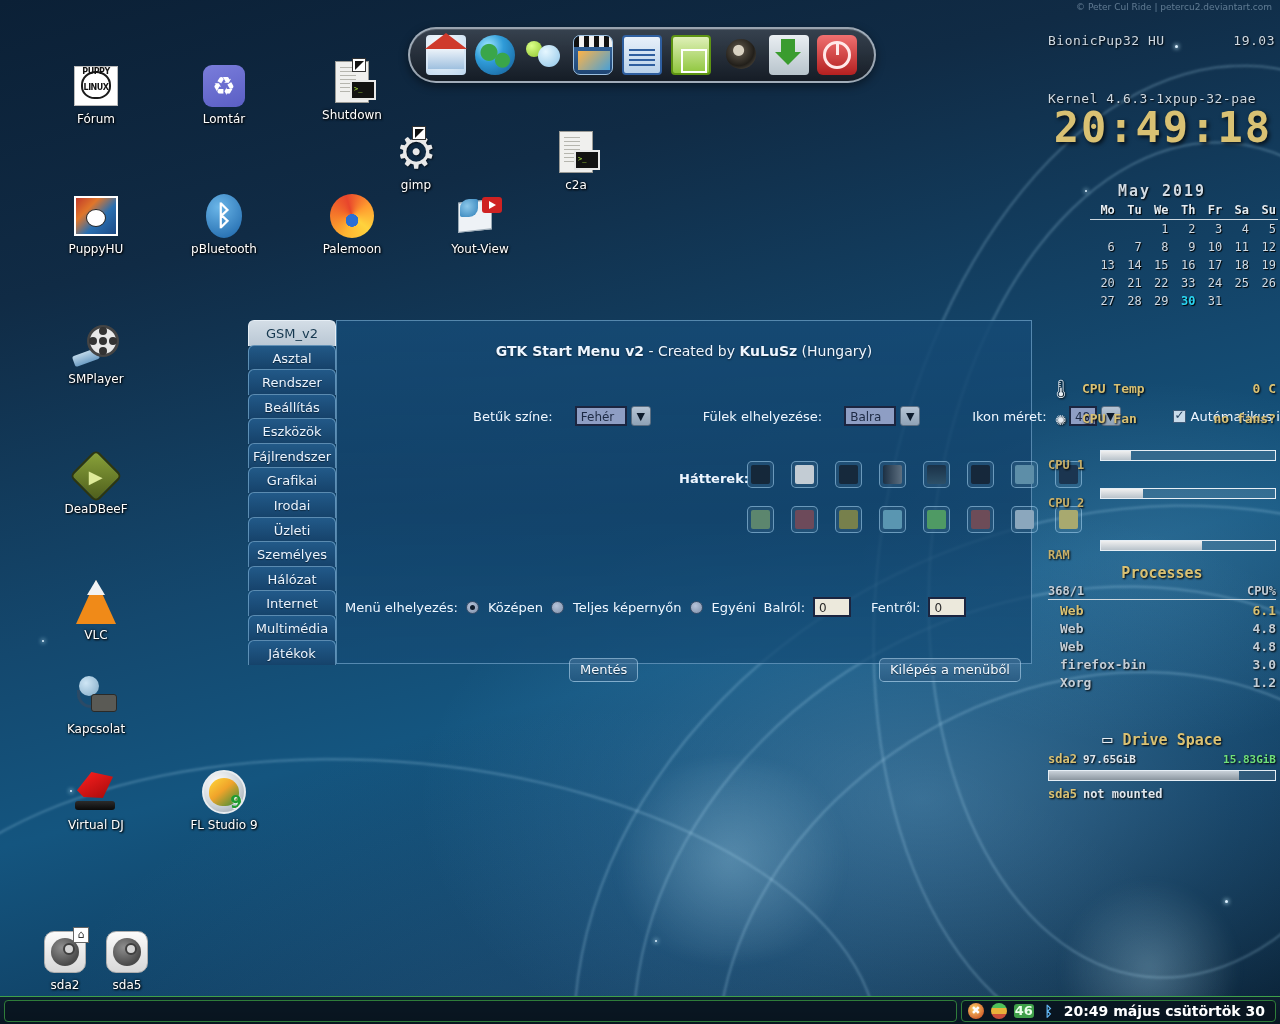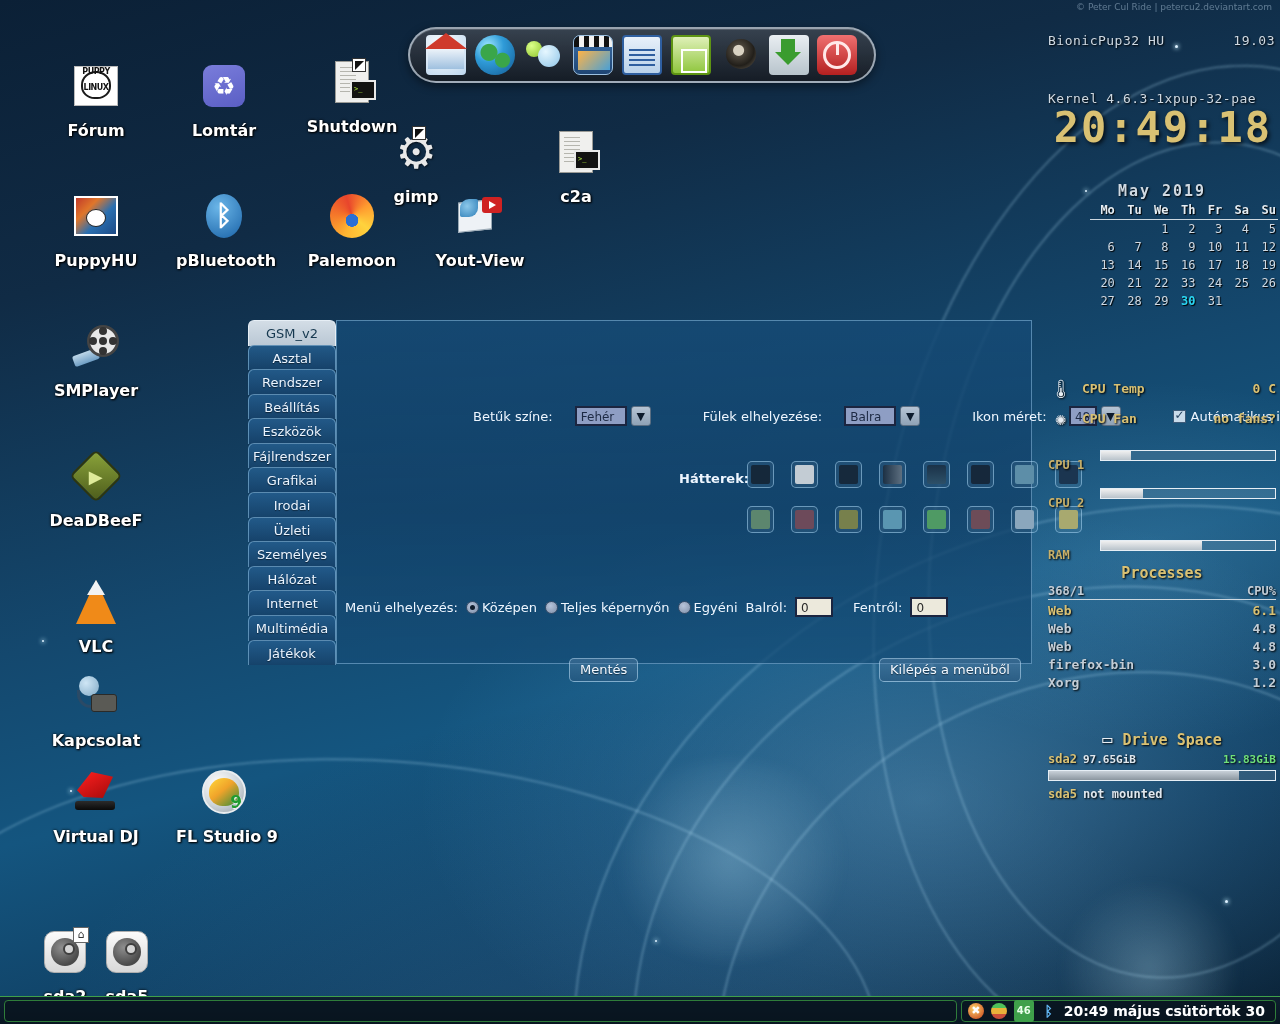--- a/index.html
+++ b/index.html
@@ -68,22 +68,22 @@
     width: 96px;
     text-align: center;
     cursor: pointer;
   }
   .dicon .glyph {
     width: 48px; height: 48px; margin: 0 auto;
     position: relative;
     display: flex; align-items: center; justify-content: center;
   }
   .dicon .lbl {
-    margin-top: 11px;
-    font-size: 16px; font-weight: bold; color: #ffffff;
+    margin-top: 2px;
+    font-size: 12px; font-weight: normal; color: #ffffff;
     text-shadow: 1px 1px 2px #000, 0 0 3px #000;
     font-family: "DejaVu Sans", sans-serif;
     white-space: nowrap;
   }
   .linkarrow {
     position: absolute; left: -6px; top: -6px;
     width: 14px; height: 14px; background: #fff;
     border: 1px solid #333;
   }
   .linkarrow::after {
@@ -425,21 +425,21 @@
     padding: 3px;
     cursor: pointer;
     background: rgba(255,255,255,0.06);
   }
   .sw-cell i { display: block; width: 100%; height: 100%; border-radius: 2px; }
   .gsm-placement {
     position: absolute; left: 8px; top: 276px;
     display: flex; align-items: center; gap: 8px;
     font-size: 13px; white-space: nowrap;
   }
-  .radio { display: inline-flex; align-items: center; gap: 3px; cursor: pointer; }
+  .radio { display: inline-flex; align-items: center; gap: 9px; cursor: pointer; }
   .radio .dot {
     width: 13px; height: 13px; border-radius: 50%;
     background: radial-gradient(circle at 40% 35%, #b7c4da, #7e8fa8);
     border: 1px solid #3b506b; position: relative;
   }
   .radio.on .dot::after {
     content: ""; position: absolute; left: 3px; top: 3px;
     width: 5px; height: 5px; border-radius: 50%; background: #101c2c;
   }
   .numfield {
@@ -514,21 +514,21 @@
              text-shadow: 1px 1px 2px #000; margin-top: 20px; }
   .bar-track { flex: 1; height: 11px; border: 1px solid #e6eef5;
                background: rgba(255,255,255,0.10); }
   .bar-fill { height: 100%; background: linear-gradient(#f0f0f0,#b9c3cb); }
   #ck-proc { position: absolute; left: 8px; top: 564px; width: 228px; }
   #ck-proc .ptitle { text-align: center; margin-bottom: 2px; }
   .p-head { display: flex; font-size: 12px; color: #c3cdd6; font-weight: bold;
             border-bottom: 1px solid #cdd8e0; padding-bottom: 1px;
             text-shadow: 1px 1px 2px #000; }
   .p-row { display: flex; font-size: 13px; color: #c3cdd6; font-weight: bold;
-           margin-top: 3px; text-shadow: 1px 1px 2px #000; }
+           margin-top: 3px; text-shadow: 1px 1px 2px #000; margin-left: 12px; }
   .p-row.top { color: #d9c173; }
   .p-name { flex: 1; }
   .p-cpu { width: 46px; text-align: right; }
   #ck-drive { position: absolute; left: 8px; top: 726px; width: 228px; }
   .d-row { display: flex; align-items: baseline; gap: 6px; font-size: 11px;
            font-weight: bold; text-shadow: 1px 1px 2px #000; margin-top: 3px; }
   .d-dev { color: #d9c173; font-size: 12px; }
   .d-size { color: #dfe7ee; }
   .d-free { color: #6fe07a; margin-left: auto; }
   .d-track { height: 11px; border: 1px solid #e6eef5; background: rgba(255,255,255,0.10);
@@ -554,22 +554,22 @@
     margin-right: 4px;
     border: 1px solid #2f7d3a; border-radius: 4px;
     background: rgba(8,20,30,0.7);
   }
   .tray-ic { width: 16px; height: 16px; border-radius: 50%;
              display: flex; align-items: center; justify-content: center;
              font-size: 11px; color: #fff; cursor: pointer; }
   .tray-x { background: radial-gradient(circle at 40% 35%, #ffd36a, #c23b18); }
   .tray-pm { background: linear-gradient(180deg,#4fbf5a 0 33%, #e8b23a 33% 66%, #c94f3a 66% 100%);
              border-radius: 50%; }
-  .tray-net { width: 20px; height: 22px; border-radius: 3px;
-              background: #3fa04a; color: #eaffea; font-size: 10px; font-weight: bold;
+  .tray-net { width: 20px; height: 14px; border-radius: 3px;
+              background: #3fa04a; color: #eaffea; font-size: 13px; font-weight: bold;
               display: flex; align-items: center; justify-content: center; }
   .tray-bt { color: #62b8f5; font-size: 14px; font-weight: bold; background: none; }
   #clocktext {
     color: #ffffff; font-size: 14px; font-weight: bold;
     font-family: "DejaVu Sans", sans-serif;
     white-space: nowrap;
   }
 </style>
 </head>
 <body>
@@ -791,20 +791,23 @@
     <div class="gsm-tab">Üzleti</div>
     <div class="gsm-tab">Személyes</div>
     <div class="gsm-tab">Hálózat</div>
     <div class="gsm-tab">Internet</div>
     <div class="gsm-tab">Multimédia</div>
     <div class="gsm-tab">Játékok</div>
   </div>
 
   <div id="gsm-panel">
 
+    <div id="gsm-title">
+      <b>GTK Start Menu v2</b><span> - Created by </span><b>KuLuSz</b><span> (Hungary)</span>
+    </div>
 
     <div class="gsm-row1">
       <span>Betűk színe:</span>
       <span class="combo">
         <span class="combo-val">Fehér</span>
         <span class="combo-arrow">▼</span>
       </span>
       <span style="width:8px;"></span>
       <span>Fülek elhelyezése:</span>
       <span class="combo">

